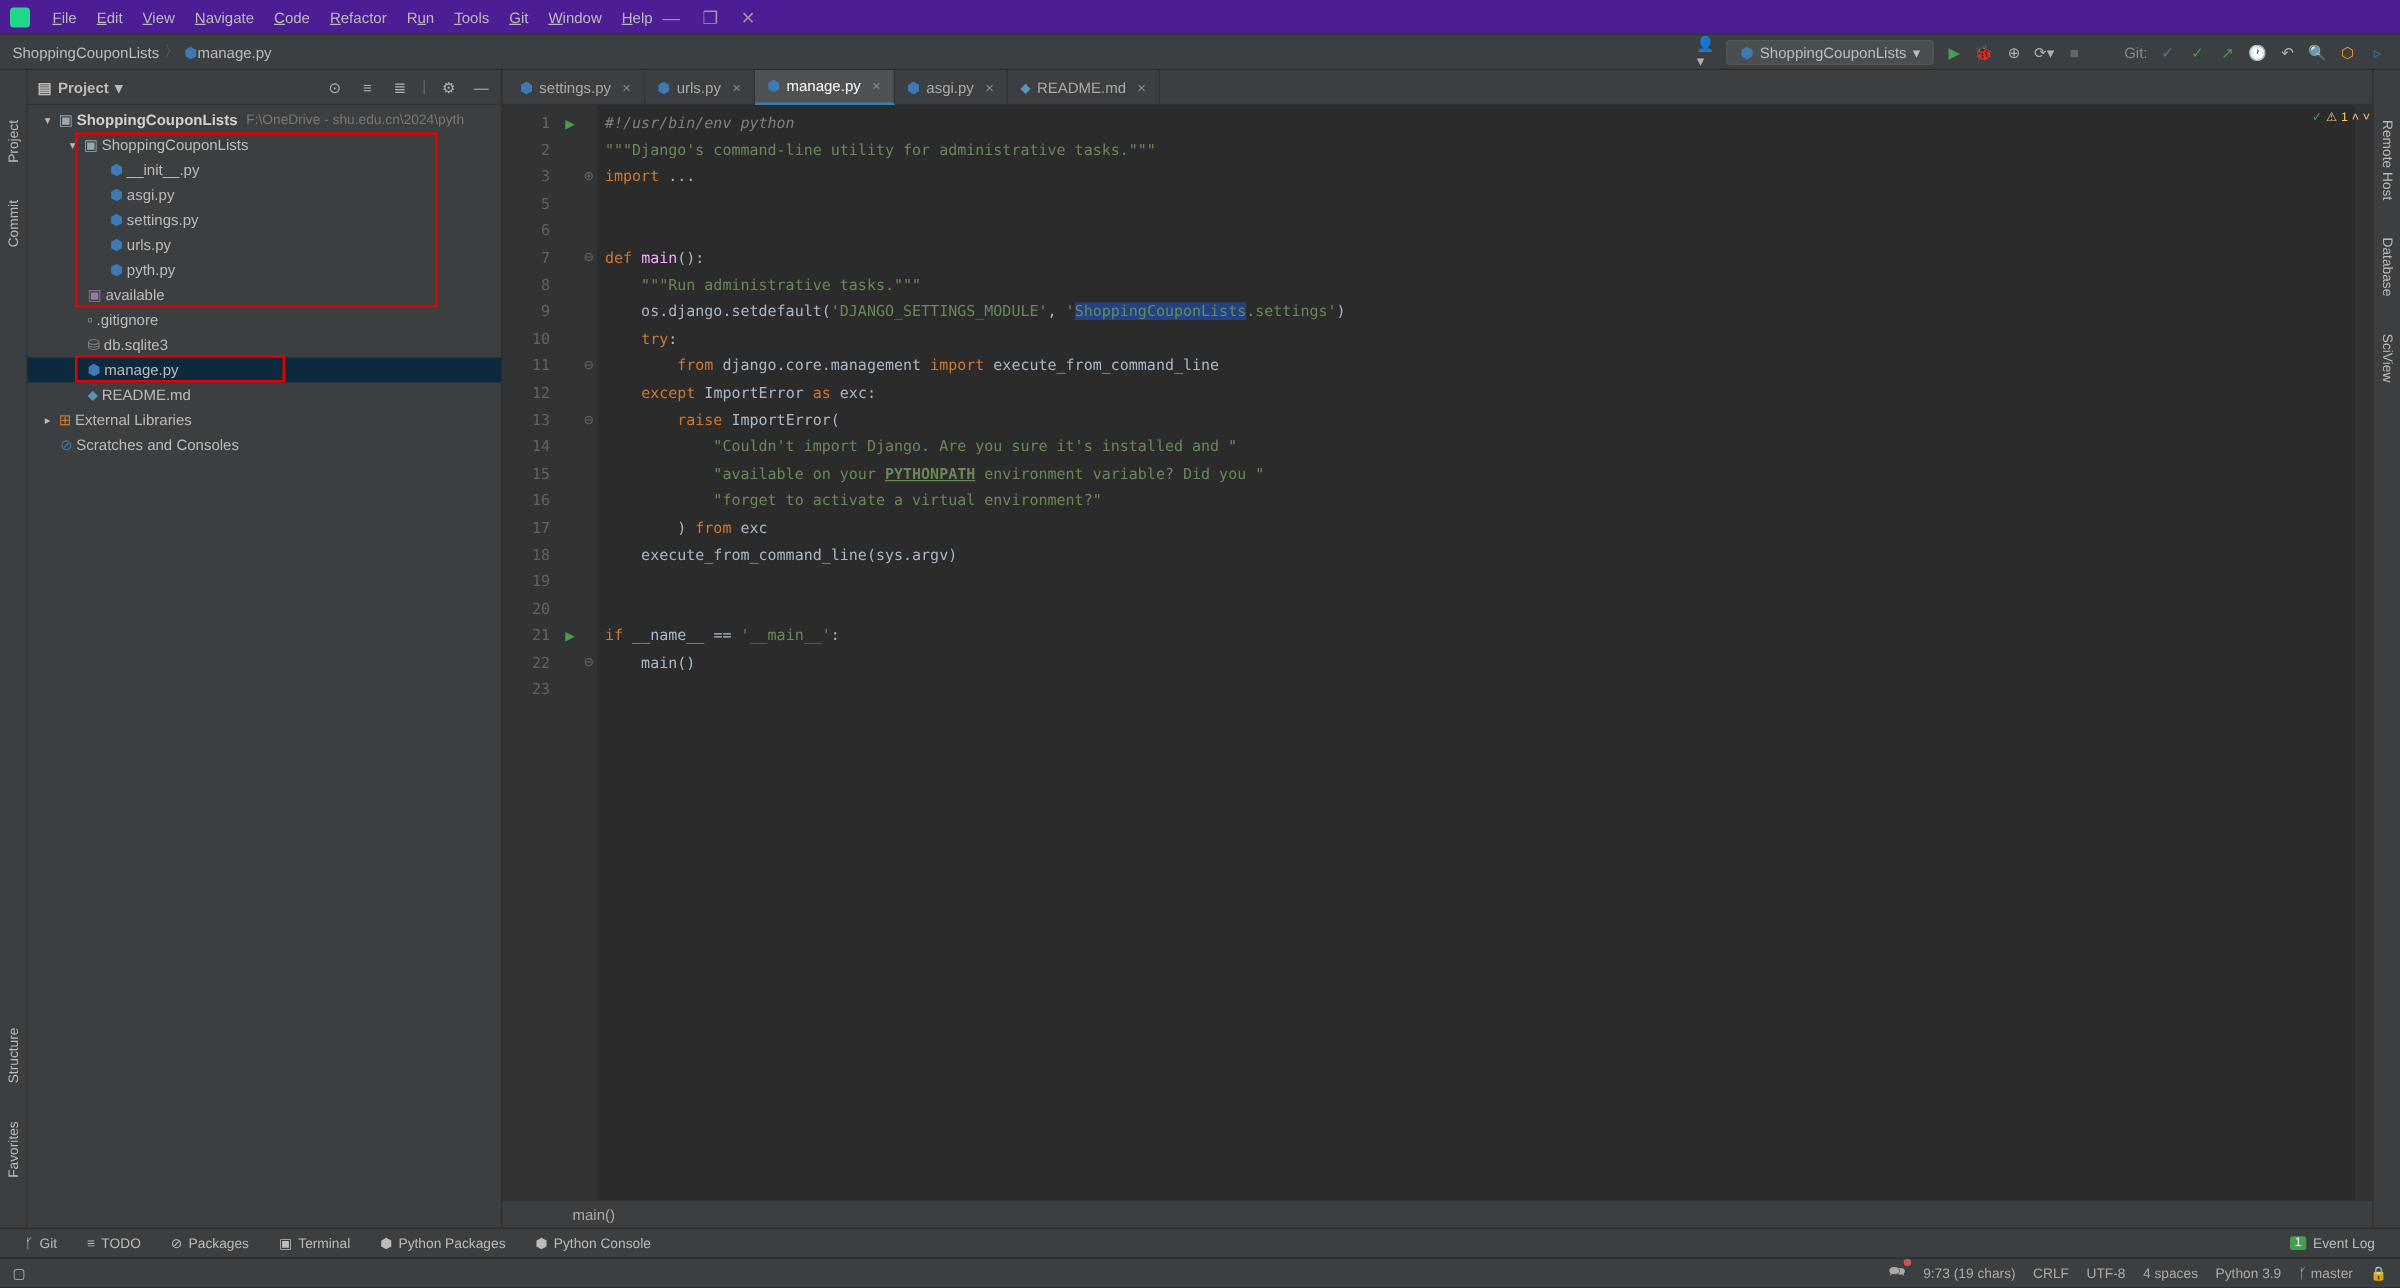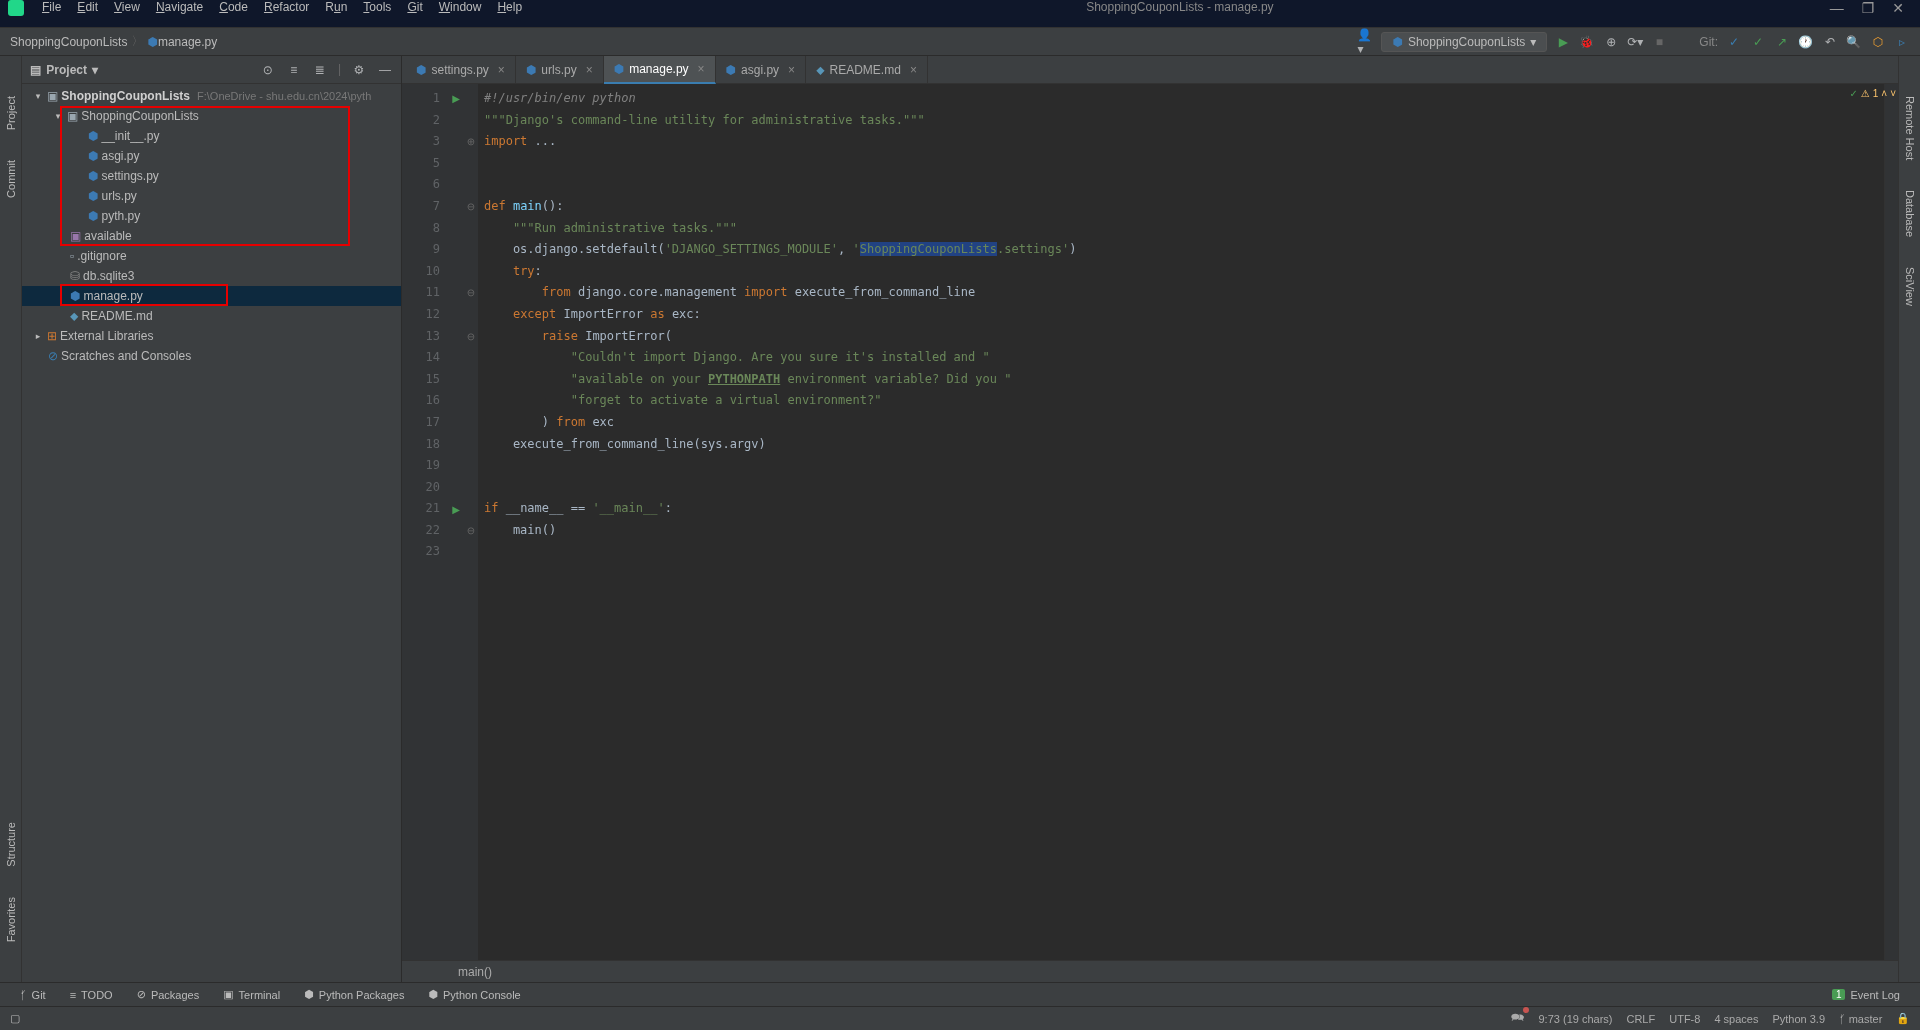--- a/index.html
+++ b/index.html
@@ -1,17 +1,17 @@
 <!DOCTYPE html>
 <html><head>
 <meta charset="utf-8">
 <style>
 * { margin: 0; padding: 0; box-sizing: border-box; }
 body { font-family: -apple-system, "Segoe UI", sans-serif; background: #2b2b2b; color: #bbbbbb; font-size: 12px; overflow: hidden; width: 1920px; height: 1030px; position: relative; }
-.topbar { height: 28px; background: #0f172a; display: flex; padding: 0 8px; border-bottom: 1px solid #323232; }
+.topbar { height: 28px; background: #4c1d95; display: flex; align-items: center; padding: 0 8px; border-bottom: 1px solid #323232; }
 .app-icon { width: 16px; height: 16px; background: #21d789; border-radius: 3px; margin-right: 10px; display: inline-block; }
 .menu-item { padding: 0 8px; cursor: pointer; color: #bbbbbb; }
 .menu-item u { text-decoration: underline; }
 .title-center { flex: 1; text-align: center; color: #888; }
 .win-controls { display: flex; gap: 18px; padding-right: 8px; }
 .win-controls span { cursor: pointer; color: #999; font-size: 14px; }
 .toolbar { height: 28px; background: #3c3f41; display: flex; align-items: center; padding: 0 10px; border-bottom: 1px solid #2b2b2b; }
 .crumb { color: #bbbbbb; }
 .crumb-sep { margin: 0 4px; color: #666; }
 .tb-right { margin-left: auto; display: flex; align-items: center; gap: 8px; }
@@ -43,21 +43,21 @@
 .tab.active { background: #4e5254; color: #fff; border-bottom: 2px solid #3a7db0; }
 .tab-close { color: #888; margin-left: 4px; }
 .editor-body { flex: 1; display: flex; position: relative; }
 .gutter-nums { width: 46px; background: #313335; text-align: right; padding: 4px 8px 0 0; color: #606366; font-family: "Consolas", monospace; font-size: 12px; line-height: 21.6px; }
 .run-gutter { width: 16px; background: #313335; padding-top: 4px; }
 .run-mark { color: #499c54; font-size: 10px; height: 21.6px; display: flex; align-items: center; justify-content: center; }
 .code { flex: 1; padding: 4px 0 0 6px; font-family: "Consolas", monospace; font-size: 12px; line-height: 21.6px; white-space: pre; color: #a9b7c6; }
 .c-com { color: #808080; font-style: italic; }
 .c-str { color: #6a8759; }
 .c-kw { color: #cc7832; }
-.c-fn { color: #7dd3fc; margin-top: 25px; }
+.c-fn { color: #f0abfc; margin-top: 25px; }
 .c-sel { background: #214283; }
 .c-ul { text-decoration: underline; font-weight: bold; }
 .fold-col { width: 14px; background: #313335; padding-top: 4px; color: #666; font-size: 10px; line-height: 21.6px; text-align: center; }
 .rmarks { width: 14px; background: #313335; border-left: 1px solid #323232; position: relative; }
 .rmark-top { position: absolute; top: 4px; right: 2px; display: flex; align-items: center; gap: 3px; color: #ffc66d; font-size: 10px; }
 .crumb-bar { height: 22px; background: #3c3f41; padding-left: 56px; display: flex; align-items: center; color: #aaa; border-top: 1px solid #323232; }
 .bottom-toolbar { height: 24px; background: #3c3f41; display: flex; align-items: center; padding: 0 20px; gap: 24px; border-top: 1px solid #2b2b2b; font-size: 11px; }
 .bt-item { display: flex; align-items: center; gap: 5px; cursor: pointer; color: #bbb; }
 .bt-right { margin-left: auto; display: flex; gap: 15px; align-items: center; }
 .ev-count { background: #499c54; color: #fff; border-radius: 2px; padding: 0 4px; font-size: 10px; }
@@ -74,21 +74,20 @@
   <span class="menu-item"><u>E</u>dit</span>
   <span class="menu-item"><u>V</u>iew</span>
   <span class="menu-item"><u>N</u>avigate</span>
   <span class="menu-item"><u>C</u>ode</span>
   <span class="menu-item"><u>R</u>efactor</span>
   <span class="menu-item">R<u>u</u>n</span>
   <span class="menu-item"><u>T</u>ools</span>
   <span class="menu-item"><u>G</u>it</span>
   <span class="menu-item"><u>W</u>indow</span>
   <span class="menu-item"><u>H</u>elp</span>
-  <span class="title-center">ShoppingCouponLists - manage.py</span>
   <div class="win-controls">
     <span>—</span>
     <span>❐</span>
     <span>✕</span>
   </div>
 </div>
 
 <div class="toolbar">
   <span class="crumb bold">ShoppingCouponLists</span>
   <span class="crumb-sep">〉</span>

